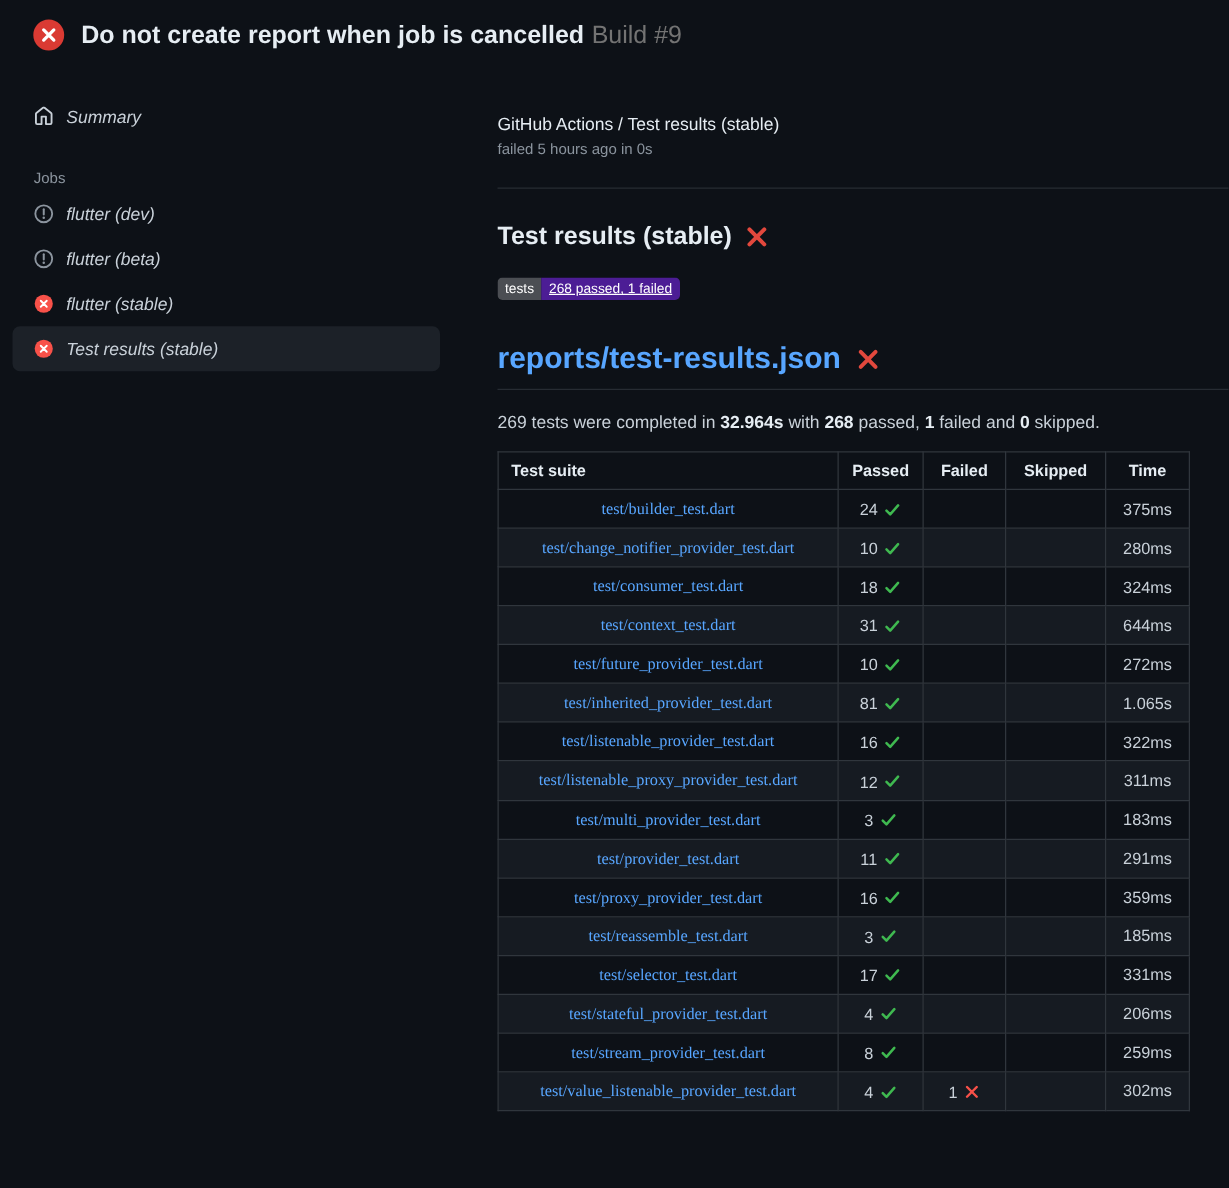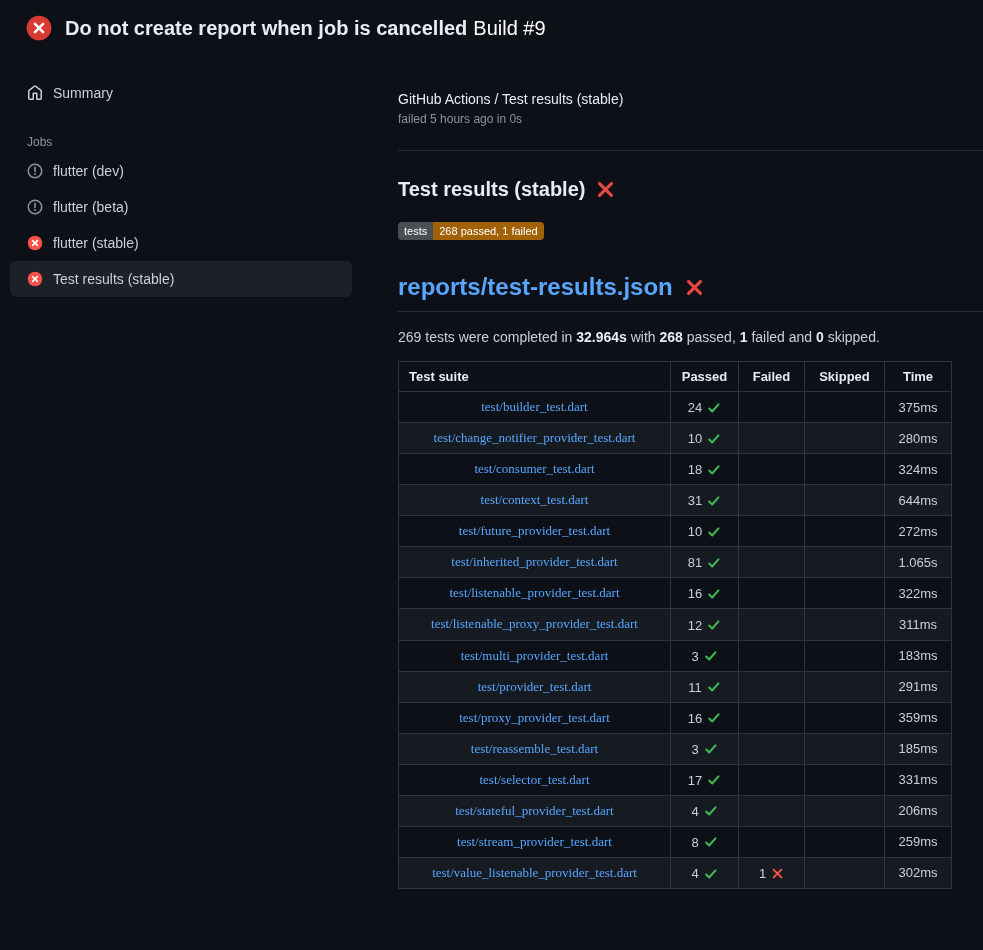--- a/index.html
+++ b/index.html
@@ -5,41 +5,41 @@
   * { box-sizing: border-box; }
   html, body { margin: 0; padding: 0; }
   body {
     width: 983px; height: 950px; overflow: hidden;
     background: #0d1117; color: #c9d1d9;
     font-family: "Liberation Sans", sans-serif; font-size: 14px;
   }
   
   .topbar { display: flex; align-items: center; gap: 13px; padding: 15px 16px 14px 26px; }
   .topbar h1 { margin: 0; font-size: 20px; font-weight: 700; color: #e6edf3; }
-  .topbar .build { color: #ffffff; font-weight: 400; margin-left: 6px; }
+  .topbar .build { color: #737373; font-weight: 400; margin-left: 6px; }
   .icon26 { width: 26px; height: 26px; flex: none; display: block; }
   .icon16 { width: 16px; height: 16px; flex: none; display: block; }
 
   
   .layout { display: flex; align-items: flex-start; }
   .sidebar { width: 352px; flex: none; padding: 20px 0 0 10px; }
-  .side-item { display: flex; align-items: flex-end; gap: 10px; padding: 10px 17px; border-radius: 6px; cursor: pointer; color: #c9d1d9; font-size: 14px; }
+  .side-item { display: flex; align-items: flex-end; gap: 10px; padding: 10px 17px; border-radius: 6px; cursor: pointer; color: #c9d1d9; font-size: 14px; font-style: italic; }
   .side-item.selected { background: #1c2128; }
   .jobs-label { color: #8b949e; font-size: 12px; padding: 8px 17px 4px; margin-top: 16px; }
 
   main { flex: 1; min-width: 0; padding: 36px 0 0 46px; }
   .breadcrumb { font-weight: 400; font-size: 14px; color: #e6edf3; }
   .status-line { margin-top: 5px; font-size: 12px; color: #8b949e; }
   .hr { border: none; border-top: 1px solid #272c33; margin: 24px 0 0; }
 
   .section-title { display: flex; align-items: center; gap: 11px; margin-top: 27px; font-size: 20px; font-weight: 600; color: #e6edf3; }
 
   .badge { display: inline-flex; margin-top: 21px; border-radius: 4px; overflow: hidden; font-size: 11px; line-height: 18px; color: #ffffff; }
   .badge .b-label { background: #4b4e53; padding: 0 6px; }
-  .badge .b-value { background: #a16207; padding: 0 6px; }
+  .badge .b-value { background: #4c1d95; padding: 0 6px; text-decoration: underline; }
 
   .report-heading { display: flex; align-items: center; gap: 12px; margin-top: 33px; padding-bottom: 10px; border-bottom: 1px solid #272c33; }
   .report-heading a { font-size: 24px; font-weight: 600; color: #58a6ff; text-decoration: none; }
 
   .summary-line { margin: 17px 0 0; font-size: 14px; color: #c9d1d9; }
   .summary-line strong { color: #e6edf3; font-weight: 700; }
 
   table.results { border-collapse: collapse; margin-top: 16px; table-layout: fixed; font-size: 13px; }
   .results th, .results td { border: 1px solid #30363d; padding: 7px 10px; overflow: hidden; }
   .results th { font-weight: 700; color: #e6edf3; white-space: nowrap; }

